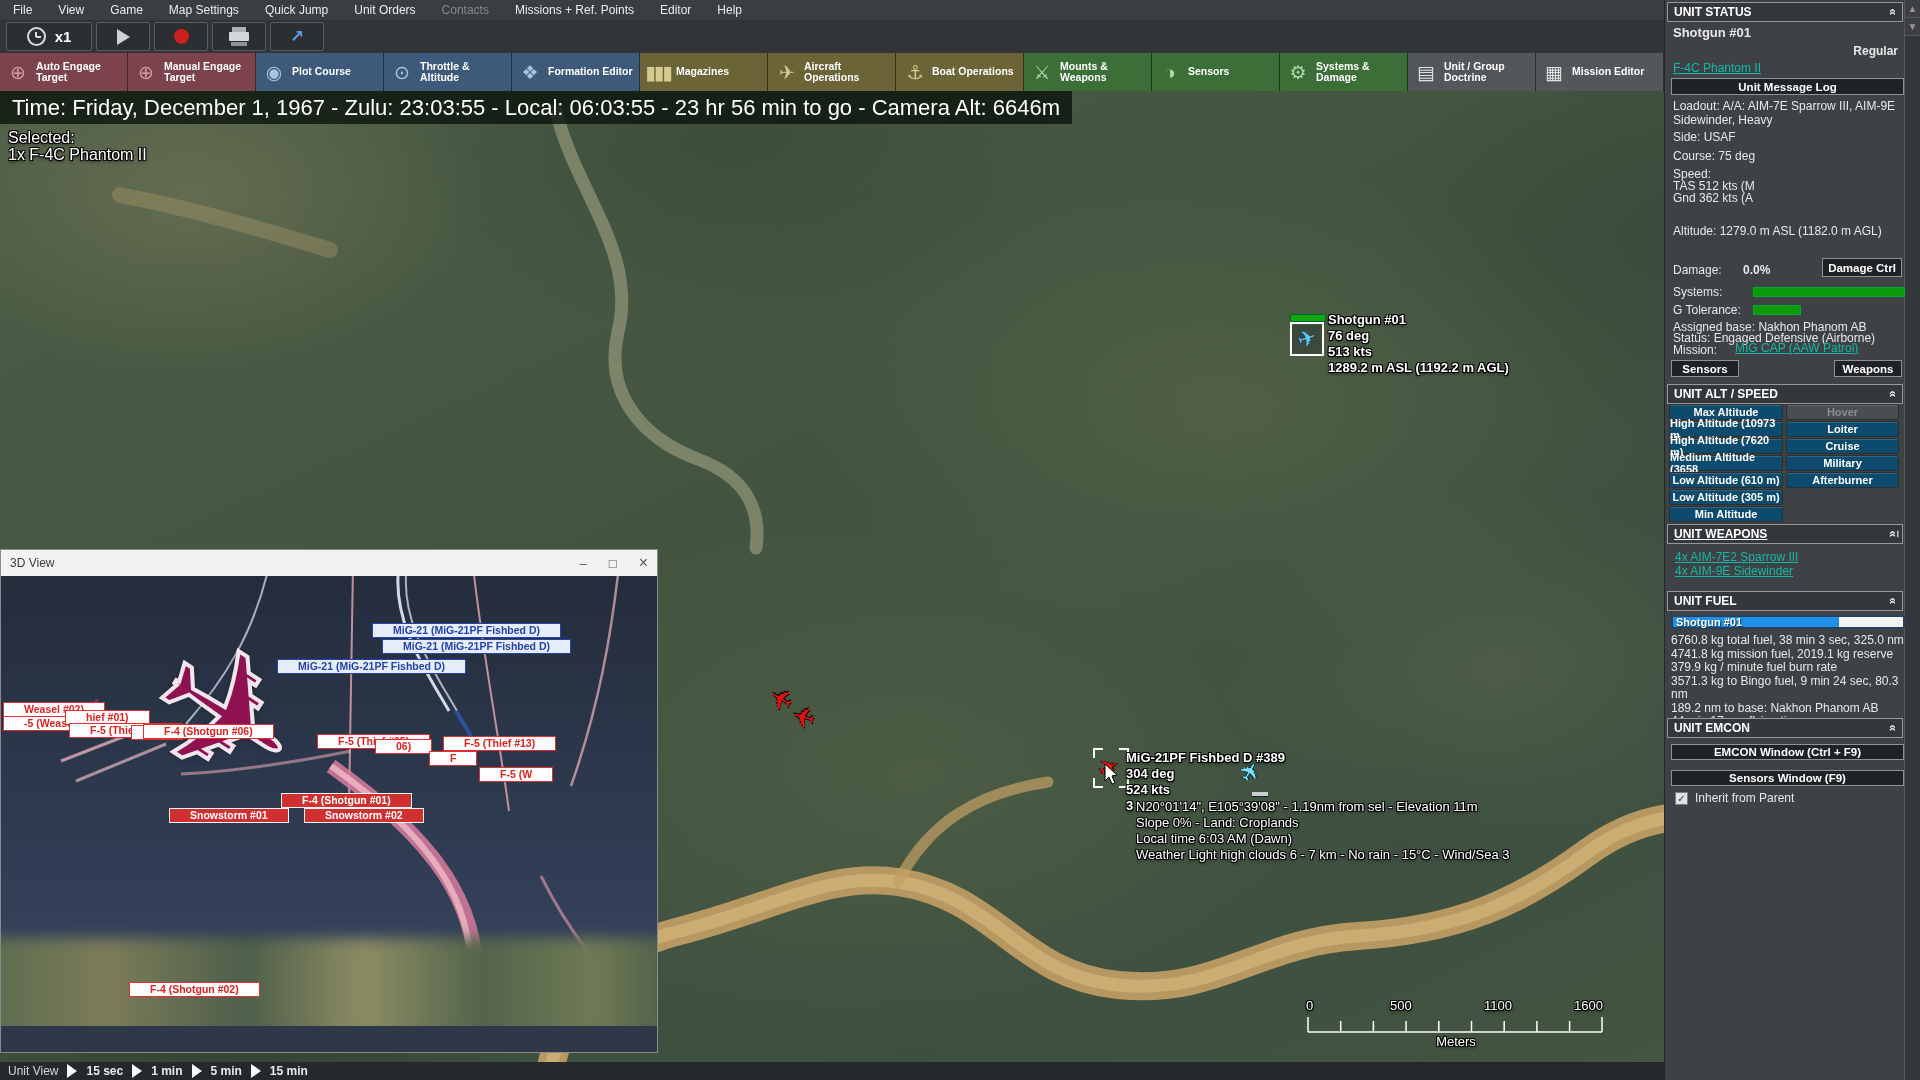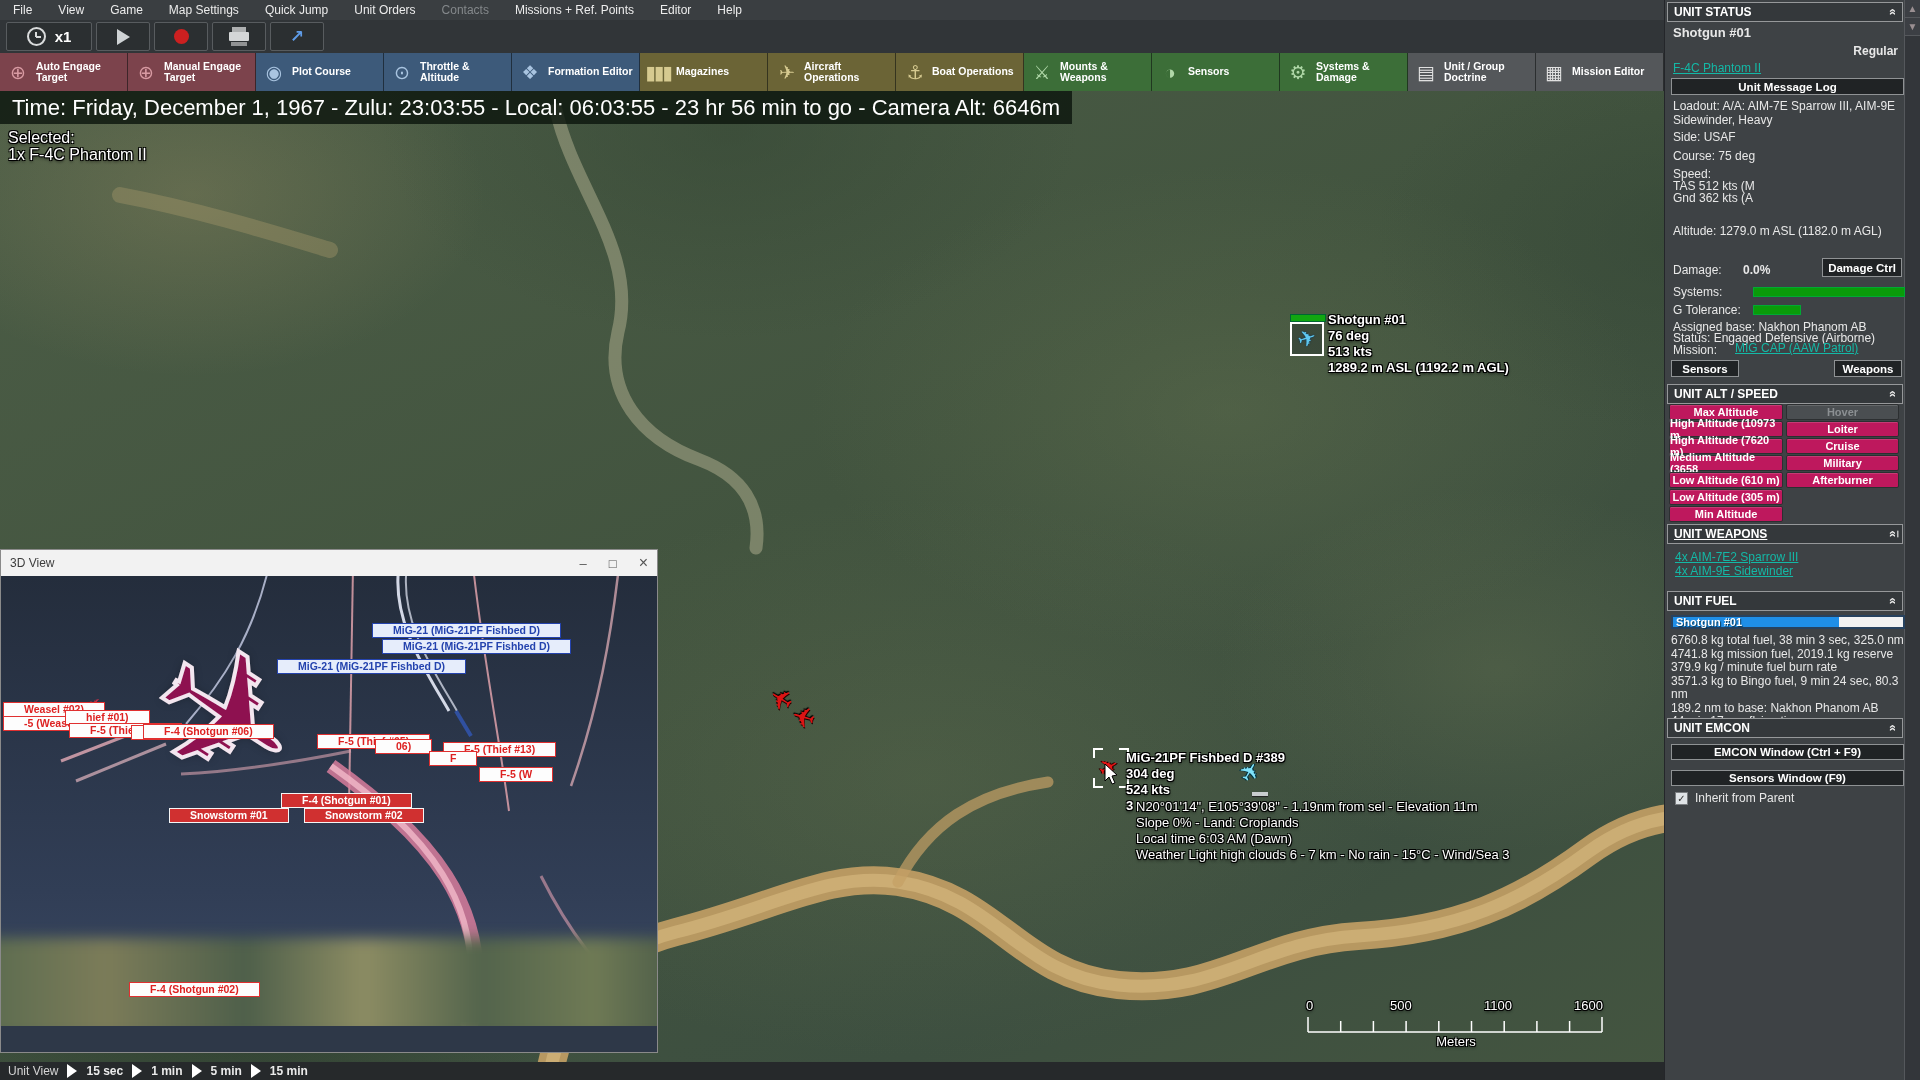--- a/index.html
+++ b/index.html
@@ -126,21 +126,21 @@
   .sb-arrow{width:15px;height:17px;display:flex;align-items:center;justify-content:center;color:#9a8f92;font-size:10px;
             background:#3c3f44;border-bottom:1px solid #55585c;}
   .sechead{position:absolute;left:2px;width:236px;height:20px;background:#34383b;border:1px solid #96989a;
            box-sizing:border-box;display:flex;align-items:center;justify-content:space-between;padding:0 6px;
            font-weight:bold;font-size:12px;color:#fff;}
   .chev{display:inline-block;transform:rotate(-90deg);font-size:12px;color:#e8e8e8;}
   .sb{position:absolute;white-space:nowrap;}
   .sbtn{position:absolute;background:#202325;border:1px solid #8f9294;color:#fff;font-weight:bold;font-size:11.5px;
         display:flex;align-items:center;justify-content:center;box-sizing:border-box;}
   .link{color:#14b8a6;text-decoration:underline;}
-  .abtn{position:absolute;height:16px;background:#be185d;border:1px solid #2c2f31;border-radius:2px;color:#fff;
+  .abtn{position:absolute;height:16px;background:#0c4a6e;border:1px solid #2c2f31;border-radius:2px;color:#fff;
         font-weight:bold;font-size:11px;display:flex;align-items:center;justify-content:center;box-sizing:border-box;
         box-shadow:inset 0 1px 0 rgba(255,255,255,.15);}
   .abtn.disabled{color:#8b8f92;background:#4a4e51;}
   .hbar{position:absolute;height:10px;background:#0a9b0a;border:1px solid #0a3;box-sizing:border-box;}
   .fuelbar{position:absolute;left:6px;top:615px;width:234px;height:14px;background:#f2f2f2;border:2px solid #27425f;box-sizing:border-box;}
   .fuelfill{height:100%;background:#1f8fe8;position:relative;}
   .fuellbl{position:absolute;left:3px;top:-1px;color:#fff;font-size:11px;font-weight:bold;
            text-shadow:1px 1px 1px #035;white-space:nowrap;}
   .cb{position:absolute;width:11px;height:11px;background:#dfe3e6;border:1px solid #7a7d80;color:#333;
       font-size:10px;line-height:11px;text-align:center;}
@@ -353,21 +353,21 @@
   <span class="lbl3d lbl-blue" style="left:276px;top:109px;">MiG-21 (MiG-21PF Fishbed D)</span>
 
   <span class="lbl3d lbl-red" style="left:2px;top:152px;">Weasel #02)</span>
   <span class="lbl3d lbl-red" style="left:2px;top:166px;">-5 (Weasel #01)</span>
   <span class="lbl3d lbl-red" style="left:64px;top:160px;">hief #01)</span>
   <span class="lbl3d lbl-red" style="left:68px;top:173px;">F-5 (Thief #02)</span>
   <span class="lbl3d lbl-red" style="left:130px;top:175px;">F-</span>
   <span class="lbl3d lbl-red" style="left:142px;top:174px;">F-4 (Shotgun #06)</span>
   <span class="lbl3d lbl-red" style="left:316px;top:184px;">F-5 (Thief #05)</span>
   <span class="lbl3d lbl-red" style="left:374px;top:189px;">06)</span>
-  <span class="lbl3d lbl-red" style="left:442px;top:192px;">F-5 (Thief #13)</span>
+  <span class="lbl3d lbl-red" style="left:442px;top:186px;">F-5 (Thief #13)</span>
   <span class="lbl3d lbl-red" style="left:428px;top:201px;">F</span>
   <span class="lbl3d lbl-red" style="left:478px;top:217px;">F-5 (W</span>
   <span class="lbl3d lbl-red" style="left:128px;top:432px;">F-4 (Shotgun #02)</span>
 
   <span class="lbl3d lbl-fill" style="left:280px;top:243px;">F-4 (Shotgun #01)</span>
   <span class="lbl3d lbl-fill" style="left:168px;top:258px;">Snowstorm #01</span>
   <span class="lbl3d lbl-fill" style="left:303px;top:258px;">Snowstorm #02</span>
 
 </div>
 

